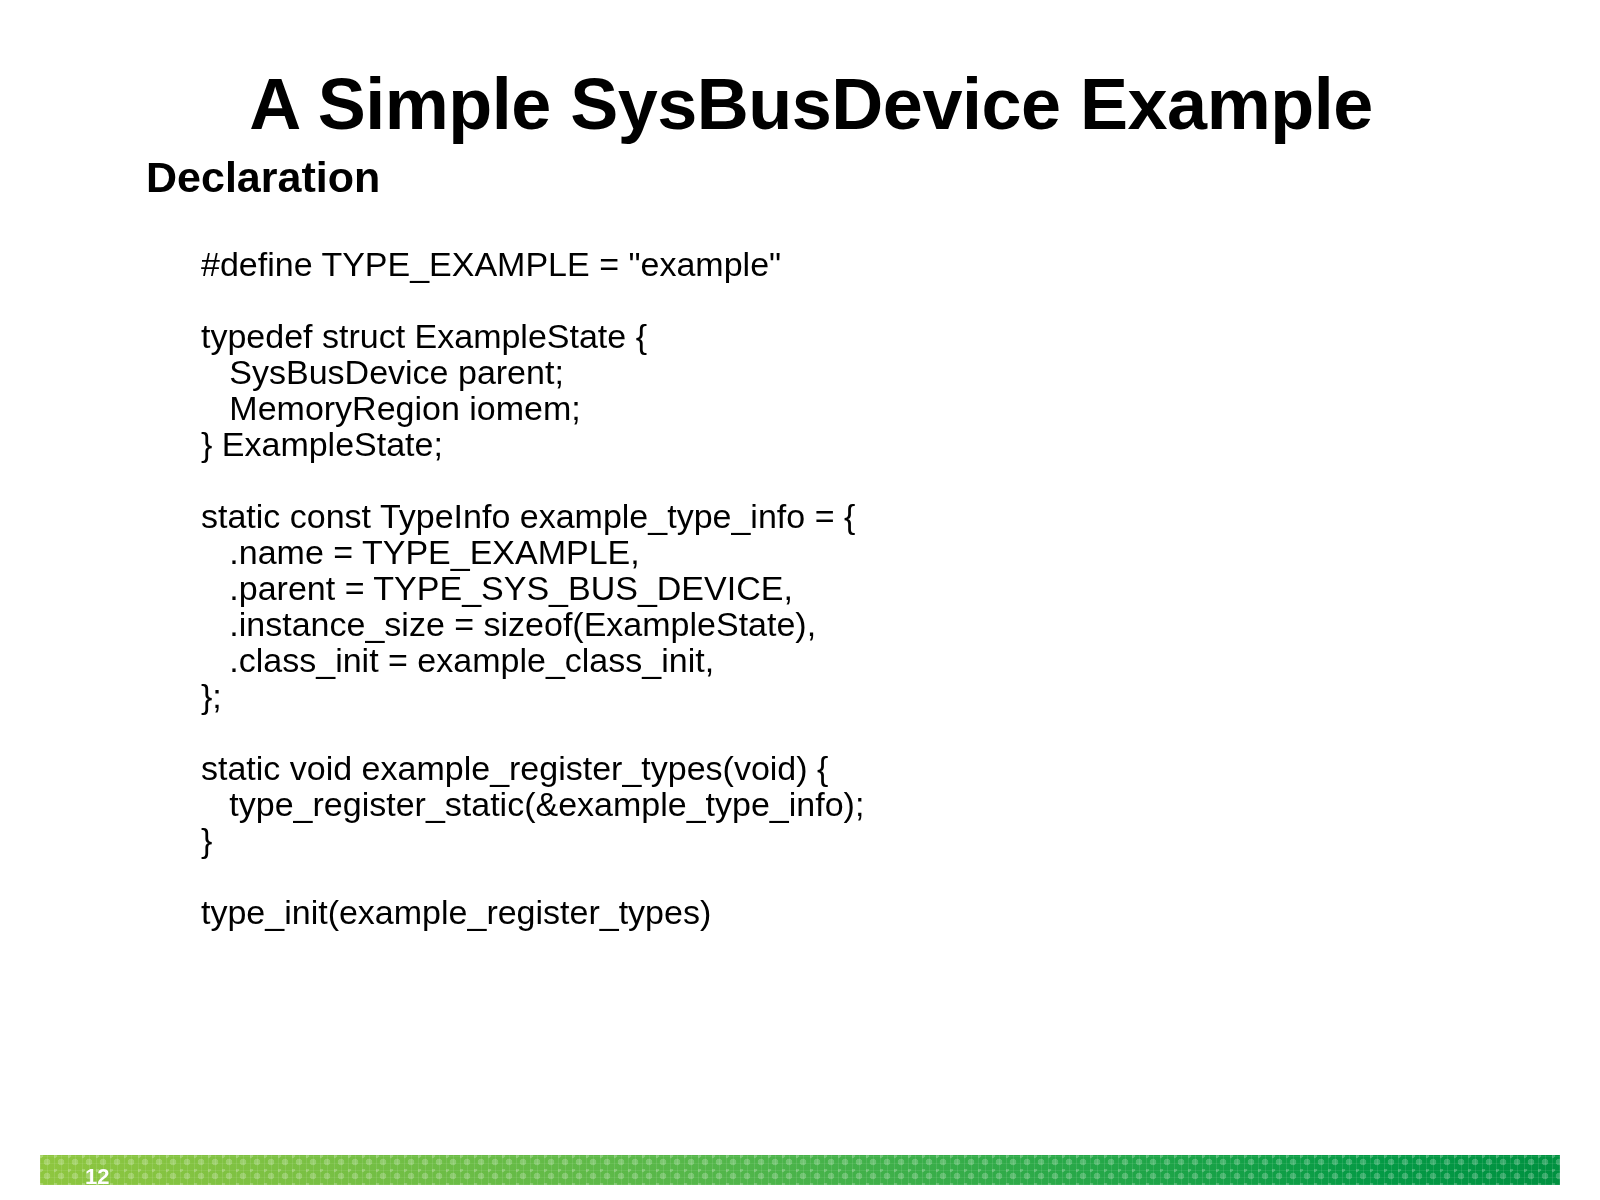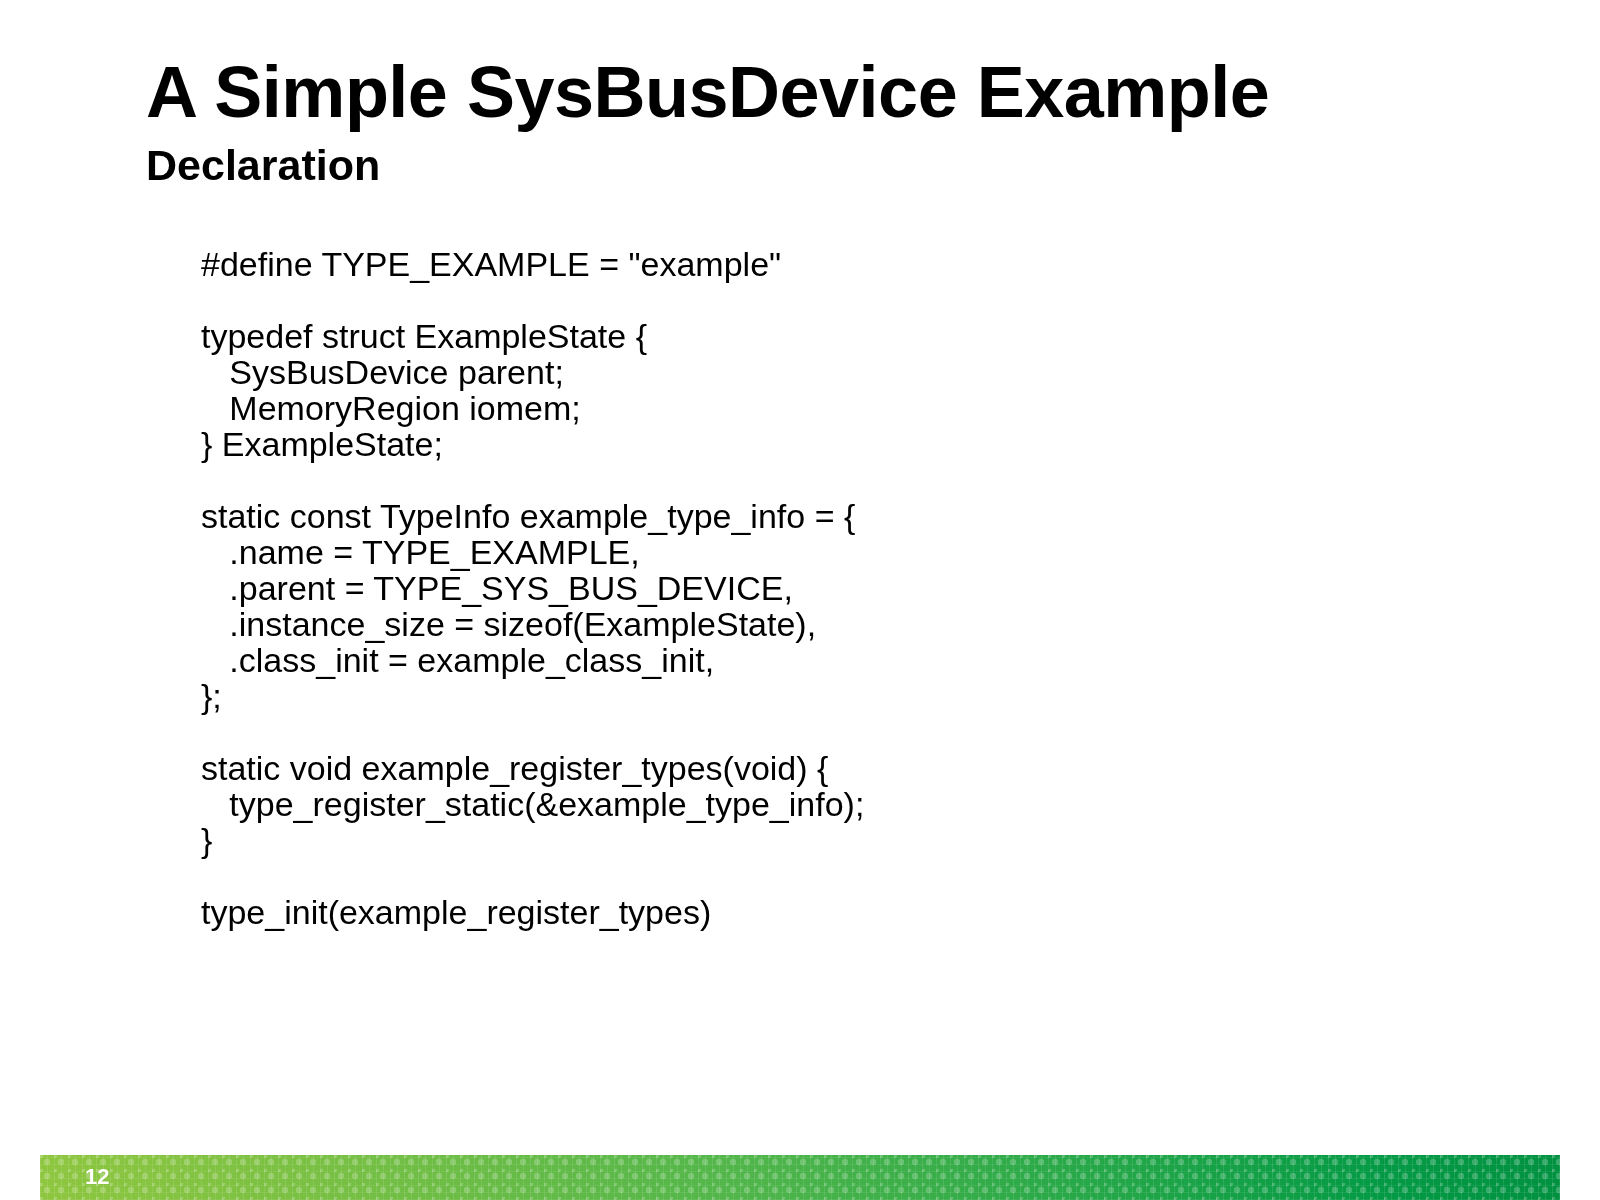--- a/index.html
+++ b/index.html
@@ -31,22 +31,23 @@
     width: 1330px;
   }
 
   .slide-title {
     font-size: 72px;
     font-weight: bold;
     line-height: 1.02;
     color: #000000;
     letter-spacing: -0.5px;
     white-space: nowrap;
-    margin: 0;
+    margin: 12px;
     font-stretch: condensed;
+    text-align: center;
   }
 
   .slide-subtitle {
     font-size: 43px;
     font-weight: bold;
     line-height: 1.05;
     color: #000000;
     margin: 14px 0 0 0;
     white-space: nowrap;
   }
@@ -71,21 +72,21 @@
   .code-line.blank {
     height: 36px;
   }
 
   
   .footer-bar {
     position: absolute;
     left: 40px;
     top: 1155px;
     width: 1520px;
-    height: 45px;
+    height: 30px;
     background-image:
       radial-gradient(circle at 0 0, rgba(255,255,255,0.22) 3px, rgba(255,255,255,0) 3.6px),
       radial-gradient(circle at 7px 7px, rgba(255,255,255,0.22) 3px, rgba(255,255,255,0) 3.6px),
       linear-gradient(to right, #8ec63f 0%, #79c043 18%, #52b64a 45%, #24a748 70%, #049a45 88%, #009140 100%);
     background-size: 14px 14px, 14px 14px, 100% 100%;
     overflow: hidden;
   }
 
   .footer-texture {
     position: absolute;

